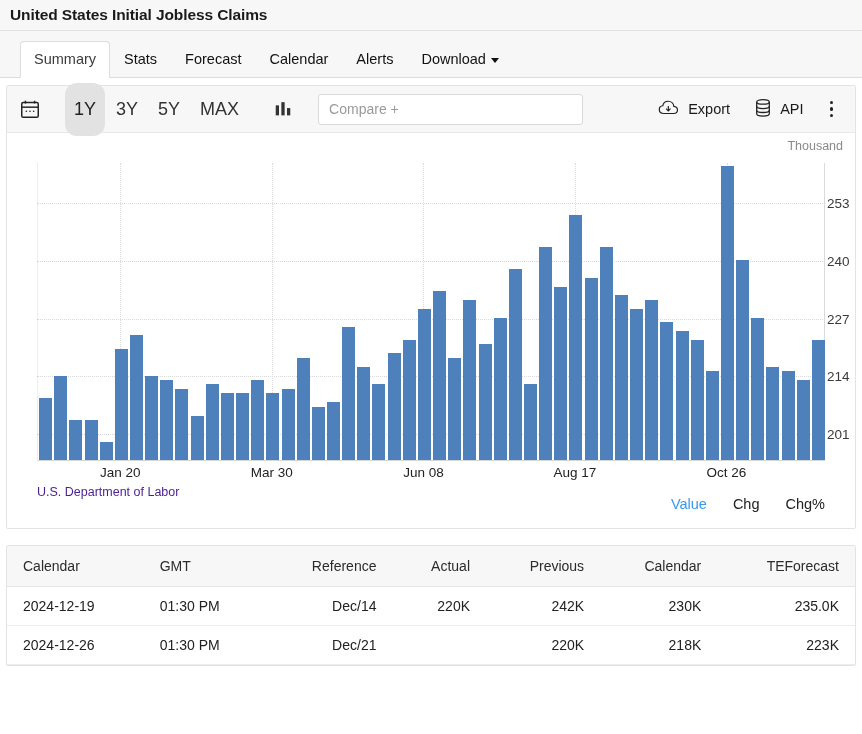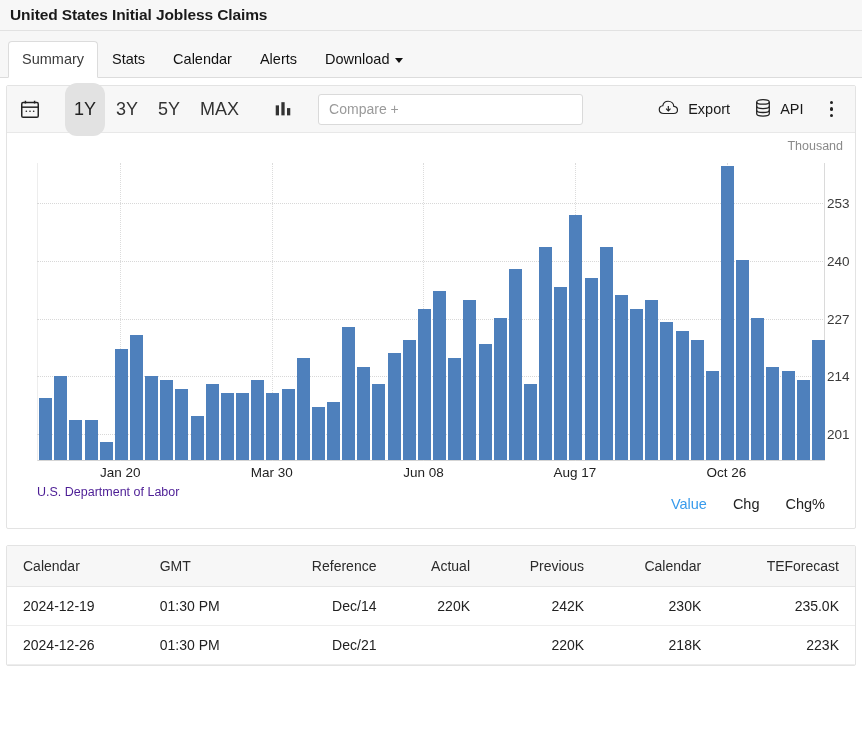--- a/index.html
+++ b/index.html
@@ -21,21 +21,21 @@
     border-bottom: 1px solid #e2e2e2;
   }
   .header-title { font-size: 15.5px; font-weight: bold; color: #1a1a1a; letter-spacing: -0.1px; text-align: center; }
 
   
   .tabbar {
     height: 47px;
     background: #f7f7f7;
     border-bottom: 1px solid #dcdcdc;
     display: flex; align-items: flex-end;
-    padding-left: 8px;
+    padding-left: 20px;
   }
   .tab {
     font-size: 14.5px; color: #111;
     padding: 9px 13px 10px 13px;
     margin-bottom: -1px;
     border: 1px solid transparent;
     border-radius: 4px 4px 0 0;
     cursor: pointer;
     white-space: nowrap;
   }
@@ -188,20 +188,21 @@
 </head>
 <body>
 
 <div class="header">
   <div class="header-title">United States Initial Jobless Claims</div>
 </div>
 
 <div class="tabbar" id="tabbar">
     <div class="tab active"><span>Summary</span></div>
     <div class="tab"><span>Stats</span></div>
+    <div class="tab"><span>Forecast</span></div>
     <div class="tab"><span>Calendar</span></div>
     <div class="tab"><span>Alerts</span></div>
     <div class="tab"><span>Download</span><span class="caret"></span></div>
   </div>
 
 <div class="card">
 
   <div class="toolbar">
 
     <div class="tb-icon cal-icon">

